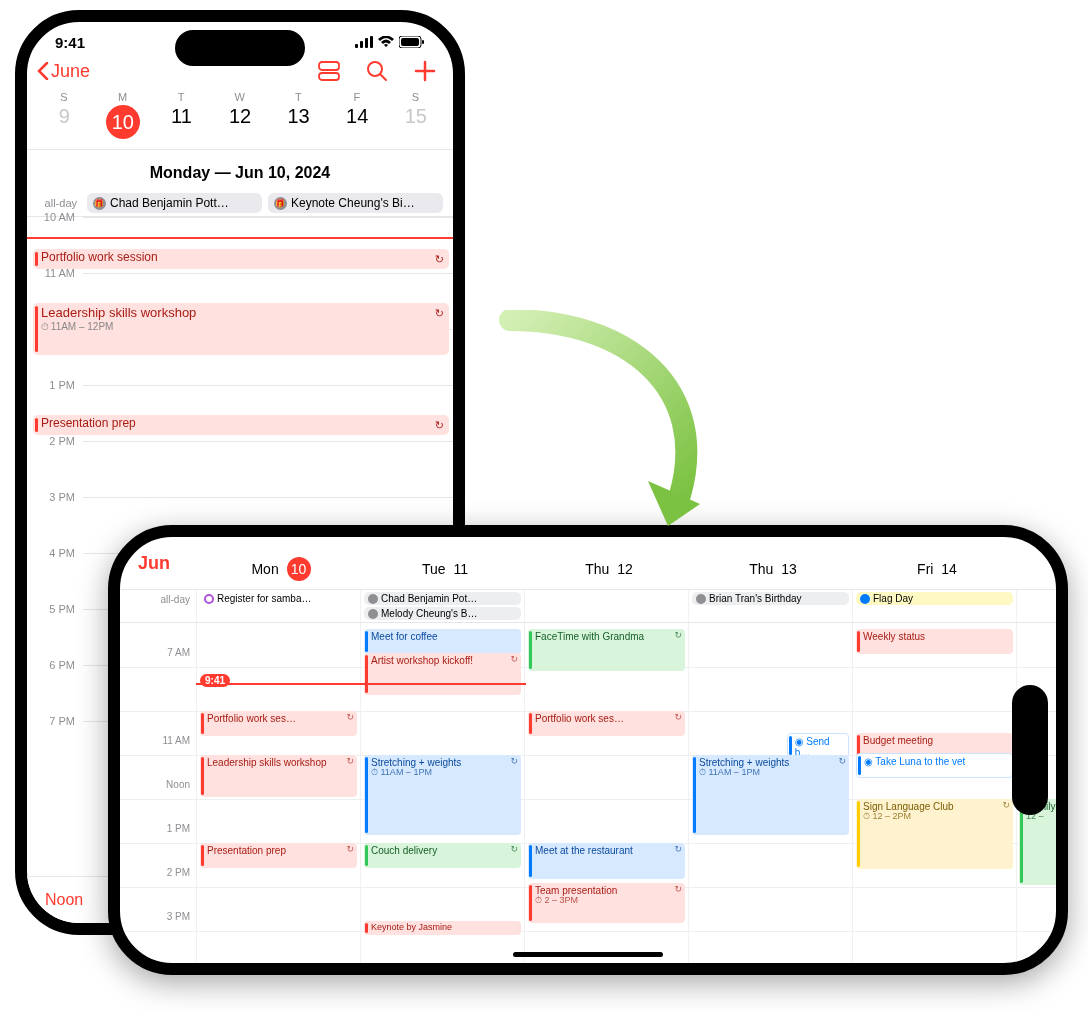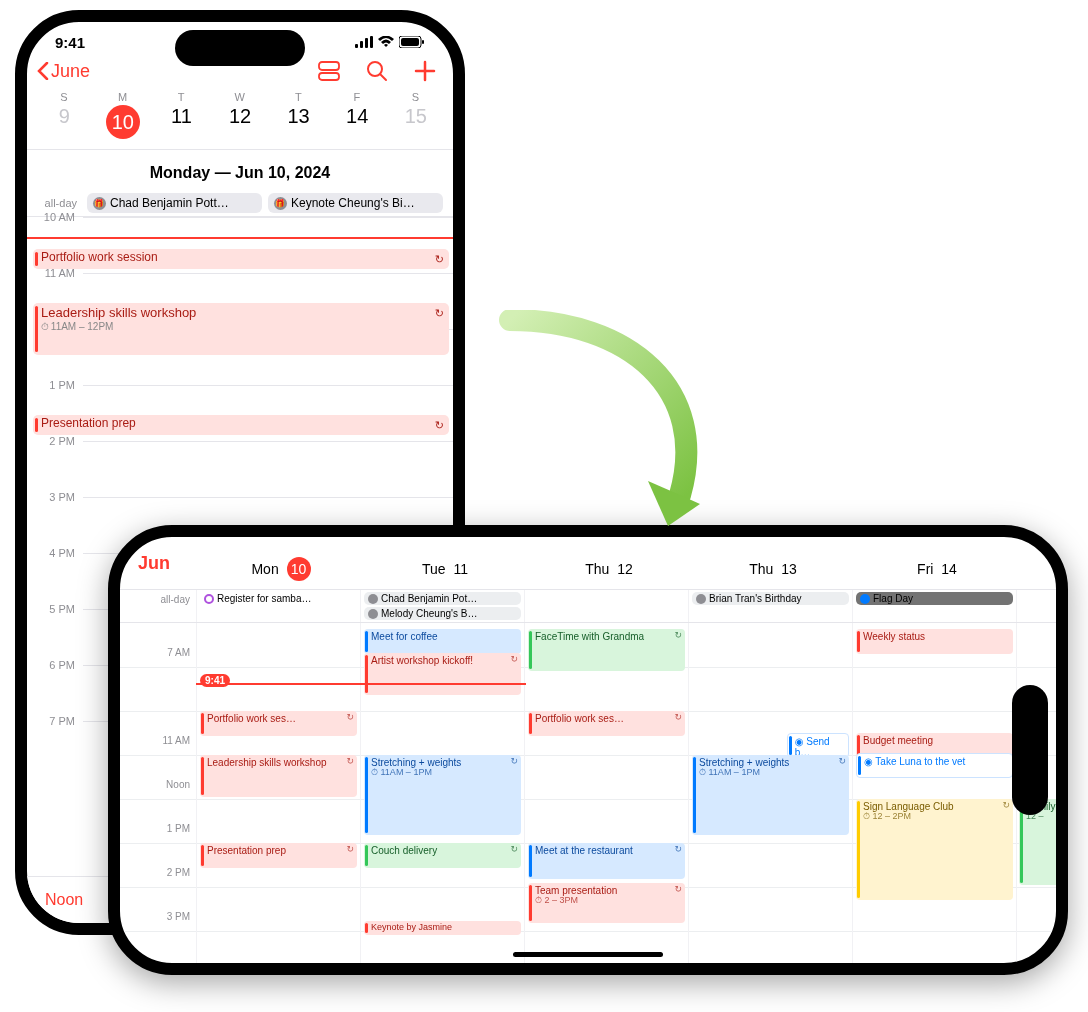--- a/index.html
+++ b/index.html
@@ -318,21 +318,21 @@
           </div>
       </div>
       <div class="l-acell"></div>
       <div class="l-acell">
         <div class="l-chip">
             <span class="dot gray"></span>
             <span>Brian Tran's Birthday</span>
           </div>
       </div>
       <div class="l-acell">
-        <div class="l-chip" style="background:#737373;">
+        <div class="l-chip" style="background:#fef9c3;">
             <span class="dot star"></span>
             <span>Flag Day</span>
           </div>
       </div>
       <div style="width:40px;border-left:1px solid #f1f1f4;"></div>
     </div>
 
     <div class="l-grid">
 
       <div class="l-hrule" style="top:44px;"></div>
@@ -380,21 +380,21 @@
 
         <div class="l-col">
           <div class="lev blue-out thin2" style="top:110px;left:60%;right:3px;">◉ <span>Send b…</span></div>
           <div class="lev blue" style="top:132px;height:80px;"><span>Stretching + weights</span><span class="sub2">⏱ <span>11AM – 1PM</span></span><span class="rep2">↻</span></div>
         </div>
 
         <div class="l-col">
           <div class="lev red thin2" style="top:6px;"><span>Weekly status</span></div>
           <div class="lev red thin2" style="top:110px;"><span>Budget meeting</span></div>
           <div class="lev blue-out thin2" style="top:130px;">◉ <span>Take Luna to the vet</span></div>
-          <div class="lev yellow" style="top:176px;height:101px;"><span>Sign Language Club</span><span class="sub2">⏱ <span>12 – 2PM</span></span><span class="rep2">↻</span></div>
+          <div class="lev yellow" style="top:176px;height:70px;"><span>Sign Language Club</span><span class="sub2">⏱ <span>12 – 2PM</span></span><span class="rep2">↻</span></div>
         </div>
 
         <div class="l-col" style="flex:0 0 40px;">
           <div class="lev green" style="top:176px;height:86px;left:2px;right:-5px;"><span>Family</span><span class="sub2"><span>12 –</span></span></div>
         </div>
       </div>
     </div>
   </div>
 </div>
 

